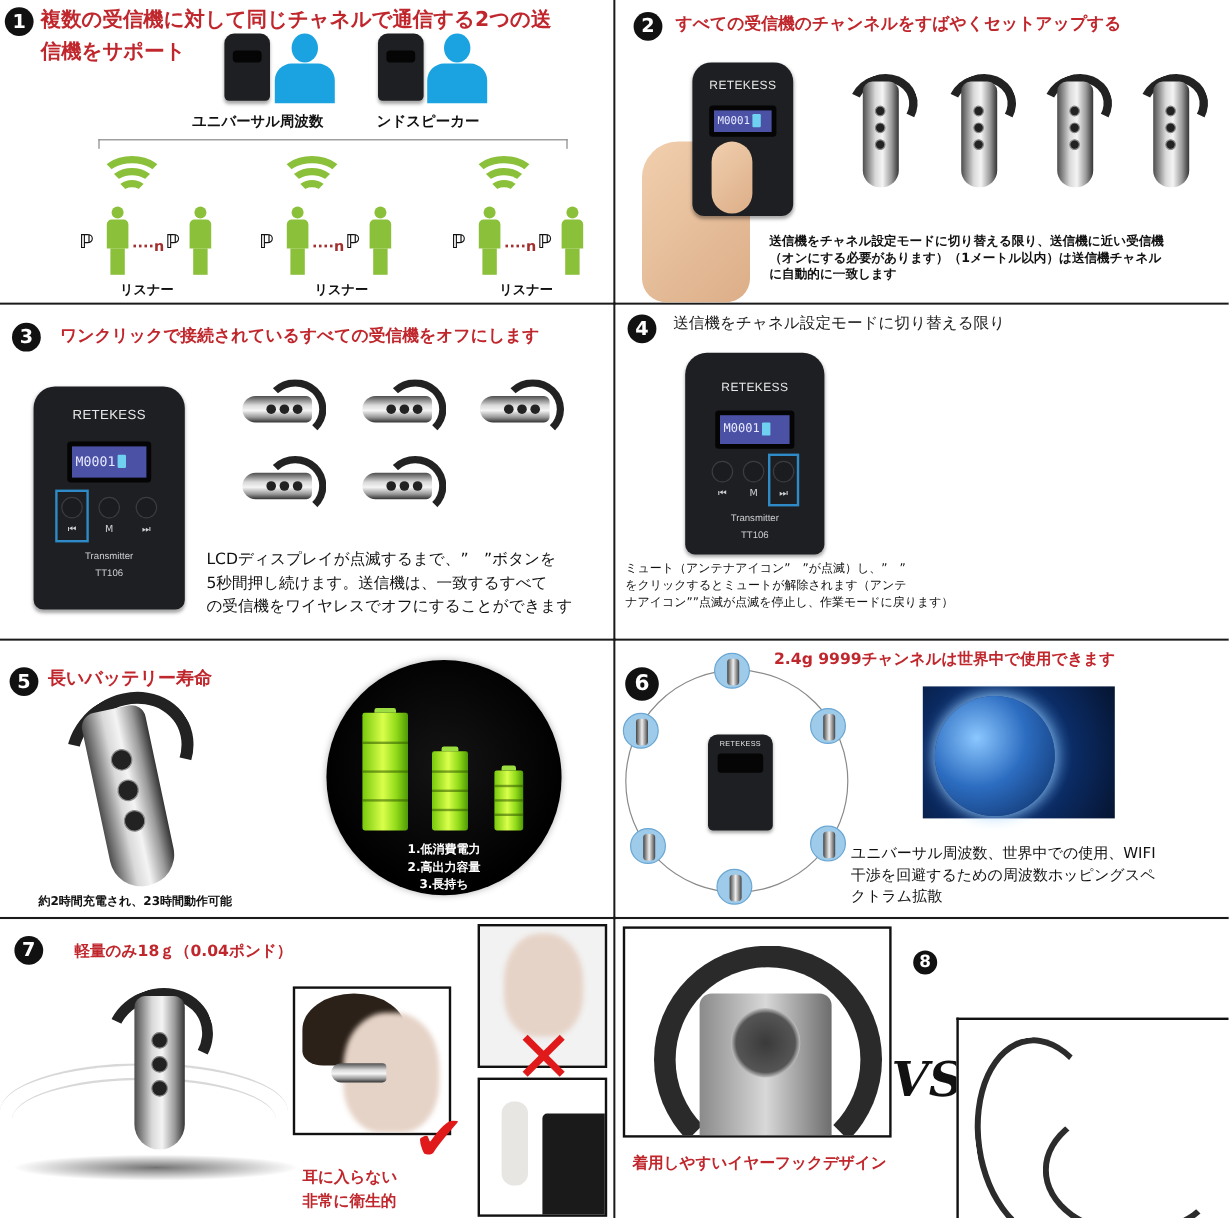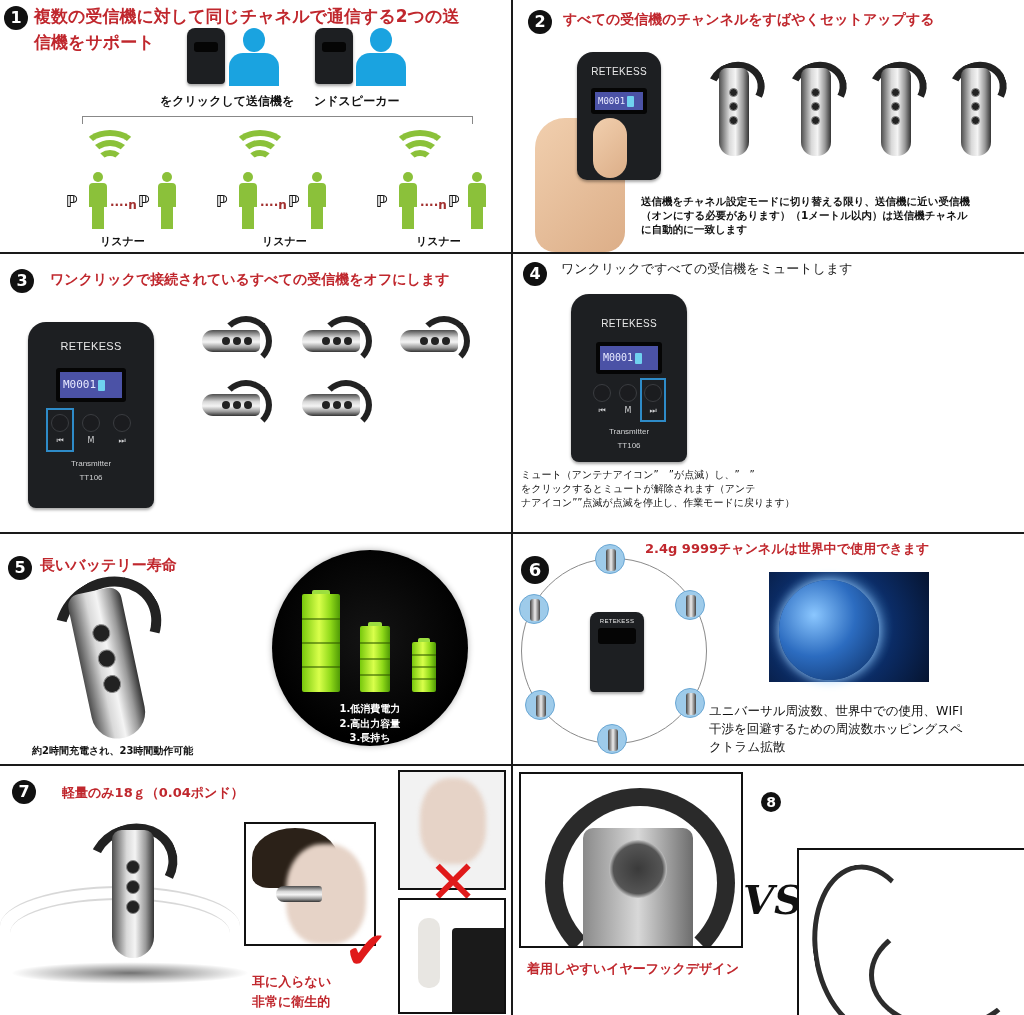--- a/index.html
+++ b/index.html
@@ -95,21 +95,21 @@
     <div class="title" style="left:34px;top:5px;font-size:17px;">複数の受信機に対して同じチャネルで通信する2つの送</div>
     <div class="title" style="left:34px;top:31px;font-size:17px;">信機をサポート</div>
 
     <div class="tx" style="left:187px;top:28px;width:38px;height:56px;border-radius:8px 8px 4px 4px;">
       <div class="lcd" style="left:7px;top:14px;width:24px;height:10px;"></div>
     </div>
     <div class="person-blue" style="left:229px;top:28px;width:50px;height:58px;">
       <div class="head" style="left:14px;top:0;width:22px;height:24px;"></div>
       <div class="torso" style="left:0;top:25px;width:50px;height:33px;"></div>
     </div>
-    <div class="caption" style="left:160px;top:93px;font-size:12px;">をクリックして送信機を</div>
+    <div class="caption" style="left:160px;top:93px;font-size:12px;">ユニバーサル周波数</div>
 
     <div class="tx" style="left:315px;top:28px;width:38px;height:56px;border-radius:8px 8px 4px 4px;">
       <div class="lcd" style="left:7px;top:14px;width:24px;height:10px;"></div>
     </div>
     <div class="person-blue" style="left:356px;top:28px;width:50px;height:58px;">
       <div class="head" style="left:14px;top:0;width:22px;height:24px;"></div>
       <div class="torso" style="left:0;top:25px;width:50px;height:33px;"></div>
     </div>
     <div class="caption" style="left:314px;top:93px;font-size:12px;">ンドスピーカー</div>
 
@@ -274,25 +274,30 @@
         <div class="dot" style="left:44px;top:21px;"></div>
     </div>
     <div class="rxh" style="left:300px;top:126px;width:72px;height:50px;">
       <div class="hook" style="left:20px;top:0;width:52px;height:50px;"></div>
       <div class="body" style="left:2px;top:14px;width:58px;height:22px;"></div>
       <div class="dot" style="left:22px;top:21px;"></div>
         <div class="dot" style="left:33px;top:21px;"></div>
         <div class="dot" style="left:44px;top:21px;"></div>
     </div>
 
+    <div class="body-text" style="left:172px;top:203px;font-size:13px;font-weight:normal;width:340px;line-height:1.5;">
+      <div>LCDディスプレイが点滅するまで、”　”ボタンを</div>
+      <div>5秒間押し続けます。送信機は、一致するすべて</div>
+      <div style="white-space:nowrap;">の受信機をワイヤレスでオフにすることができます</div>
+    </div>
   </div>
 
   <div class="panel" style="left:513px;top:254px;width:511px;height:278px;">
     <div class="num" style="left:10px;top:8px;">4</div>
-    <div class="title dark" style="left:48px;top:6px;font-size:13px;font-weight:normal;">ワンクリックですべての受信機をミュートします</div>
+    <div class="title dark" style="left:48px;top:6px;font-size:13px;font-weight:normal;">送信機をチャネル設定モードに切り替える限り</div>
 
     <div class="tx" style="left:58px;top:40px;width:116px;height:168px;">
       <div class="brand" style="top:24px;font-size:10px;">RETEKESS</div>
       <div class="lcd" style="left:25px;top:48px;width:66px;height:32px;">
         <div class="scr" style="line-height:24px;font-size:10px;"><span>M0001</span><span class="bat"></span></div>
       </div>
       <div class="hl" style="left:69px;top:84px;width:26px;height:44px;"></div>
       <div class="btn" style="left:22px;top:90px;"></div>
       <div class="btn" style="left:48px;top:90px;"></div>
       <div class="btn" style="left:73px;top:90px;"></div>

